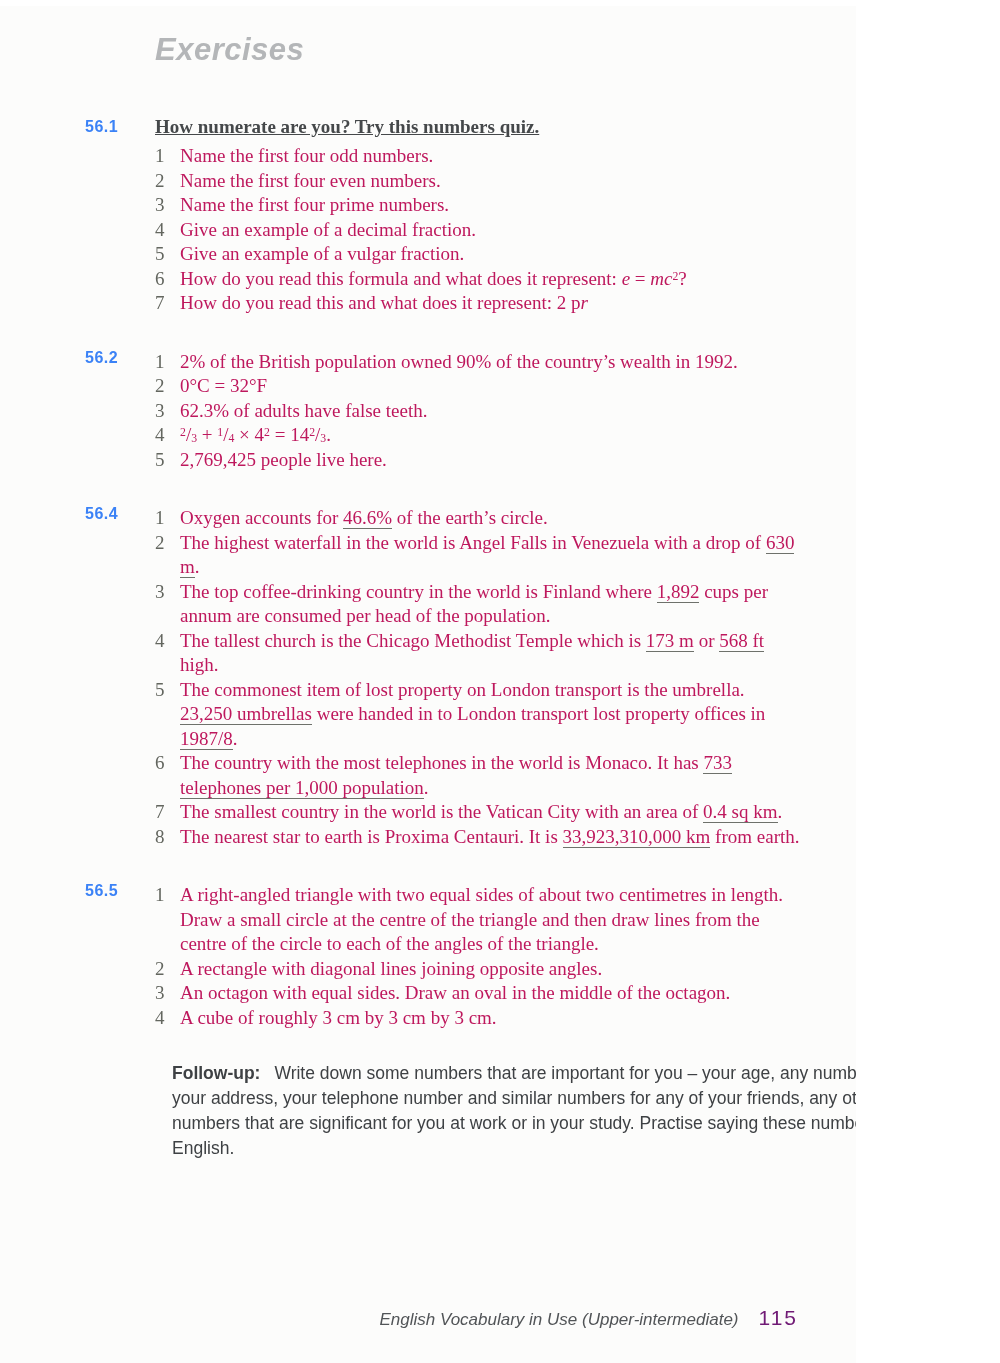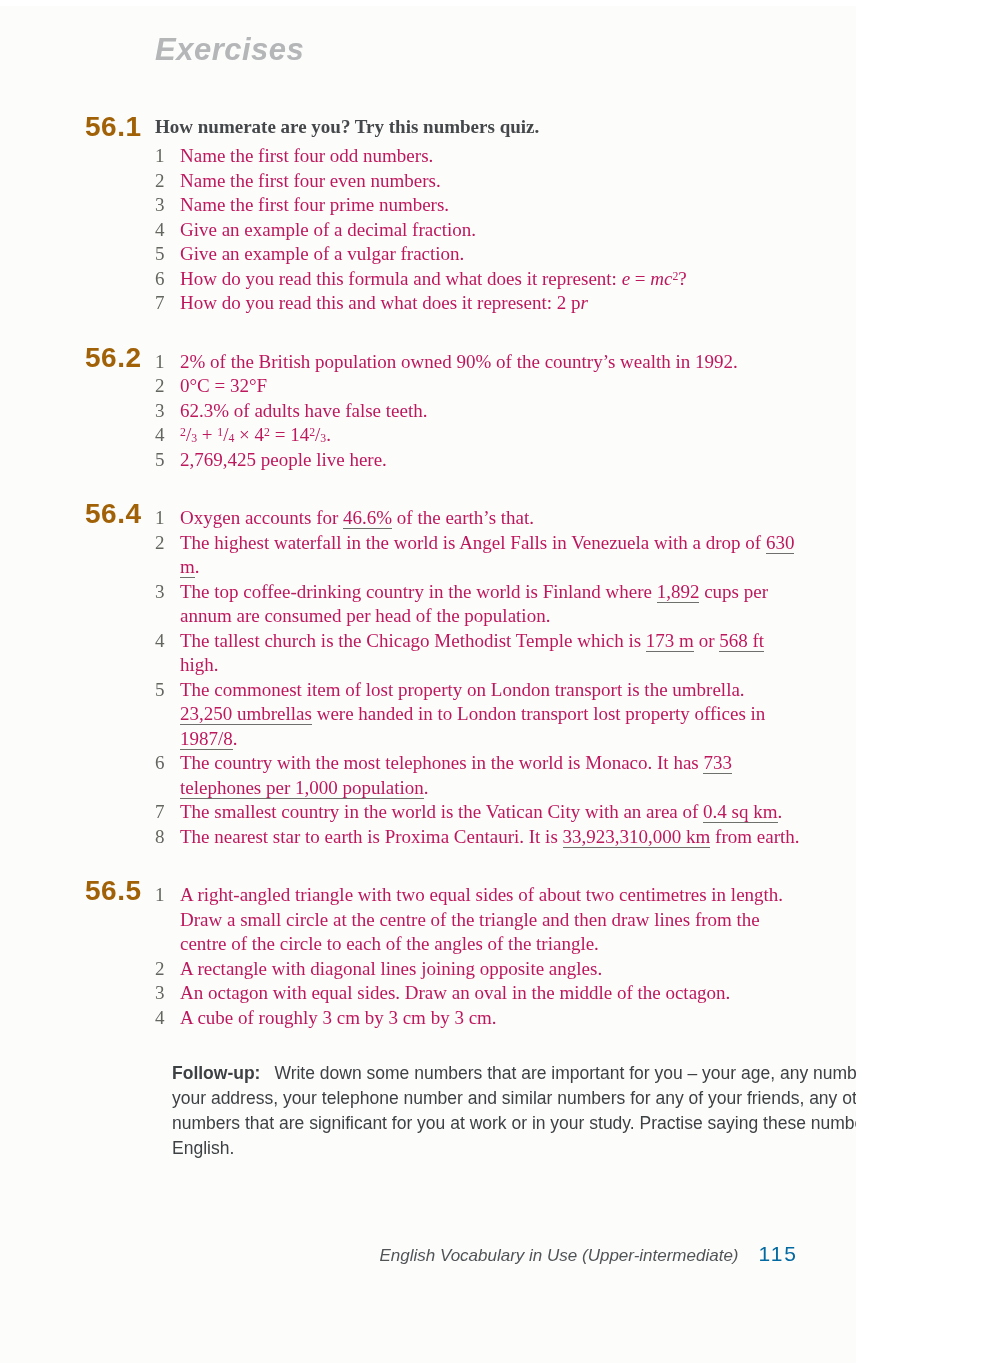--- a/index.html
+++ b/index.html
@@ -30,32 +30,33 @@
   .exercise {
     display: grid;
     grid-template-columns: 70px 1fr;
     margin-top: 29px;
     align-items: start;
   }
   .exercise.first { margin-top: 46px; }
   .ex-num {
     font-family: "Liberation Sans", sans-serif;
     font-weight: 700;
-    font-size: 28px;
-    color: #a16207;
+    font-size: 16px;
+    color: #3b82f6;
     letter-spacing: 0.5px;
     line-height: 25px;
   }
   .ex-heading {
     margin: 0;
     font-size: 19px;
     font-weight: 700;
     color: #45484a;
     line-height: 25px;
     font-family: "Liberation Serif", serif;
+    text-decoration: underline;
   }
   .ex-items {
     list-style: none;
     margin: 5px 0 0 0;
     padding: 0;
   }
   .ex-items li {
     display: grid;
     grid-template-columns: 25px 1fr;
     font-size: 19px;
@@ -71,36 +72,36 @@
     margin: 31px 0 0 87px;
     width: 745px;
     font-family: "Liberation Sans", sans-serif;
     font-size: 17.5px;
     line-height: 25px;
     color: #3e4144;
   }
   .followup b { padding-right: 14px; }
   .footer {
     position: absolute;
-    top: 1236px;
+    top: 1300px;
     right: 58px;
     display: flex;
     align-items: baseline;
     gap: 20px;
     font-family: "Liberation Sans", sans-serif;
   }
   .footer-book {
     font-style: italic;
     font-size: 17px;
     color: #515457;
   }
   .footer-page {
     font-size: 21px;
     letter-spacing: 2px;
-    color: #0369a1;
+    color: #701a75;
   }
 </style>
 </head>
 <body>
 
 <div class="page">
   <div class="content">
 
     <h1 class="page-title">Exercises</h1>
 
@@ -169,21 +170,21 @@
       </div>
     </section>
 
 
     <section class="exercise">
       <div class="ex-num">56.4</div>
       <div class="ex-body">
         <ol class="ex-items">
             <li>
               <span class="li-num">1</span>
-              <span class="li-text"><span>Oxygen accounts for </span><span class="u">46.6%</span><span> of the earth’s that.</span></span>
+              <span class="li-text"><span>Oxygen accounts for </span><span class="u">46.6%</span><span> of the earth’s circle.</span></span>
             </li>
             <li>
               <span class="li-num">2</span>
               <span class="li-text"><span>The highest waterfall in the world is Angel Falls in Venezuela with a drop of </span><span class="u">630 m</span><span>.</span></span>
             </li>
             <li>
               <span class="li-num">3</span>
               <span class="li-text"><span>The top coffee-drinking country in the world is Finland where </span><span class="u">1,892</span><span> cups per annum are consumed per head of the population.</span></span>
             </li>
             <li>

